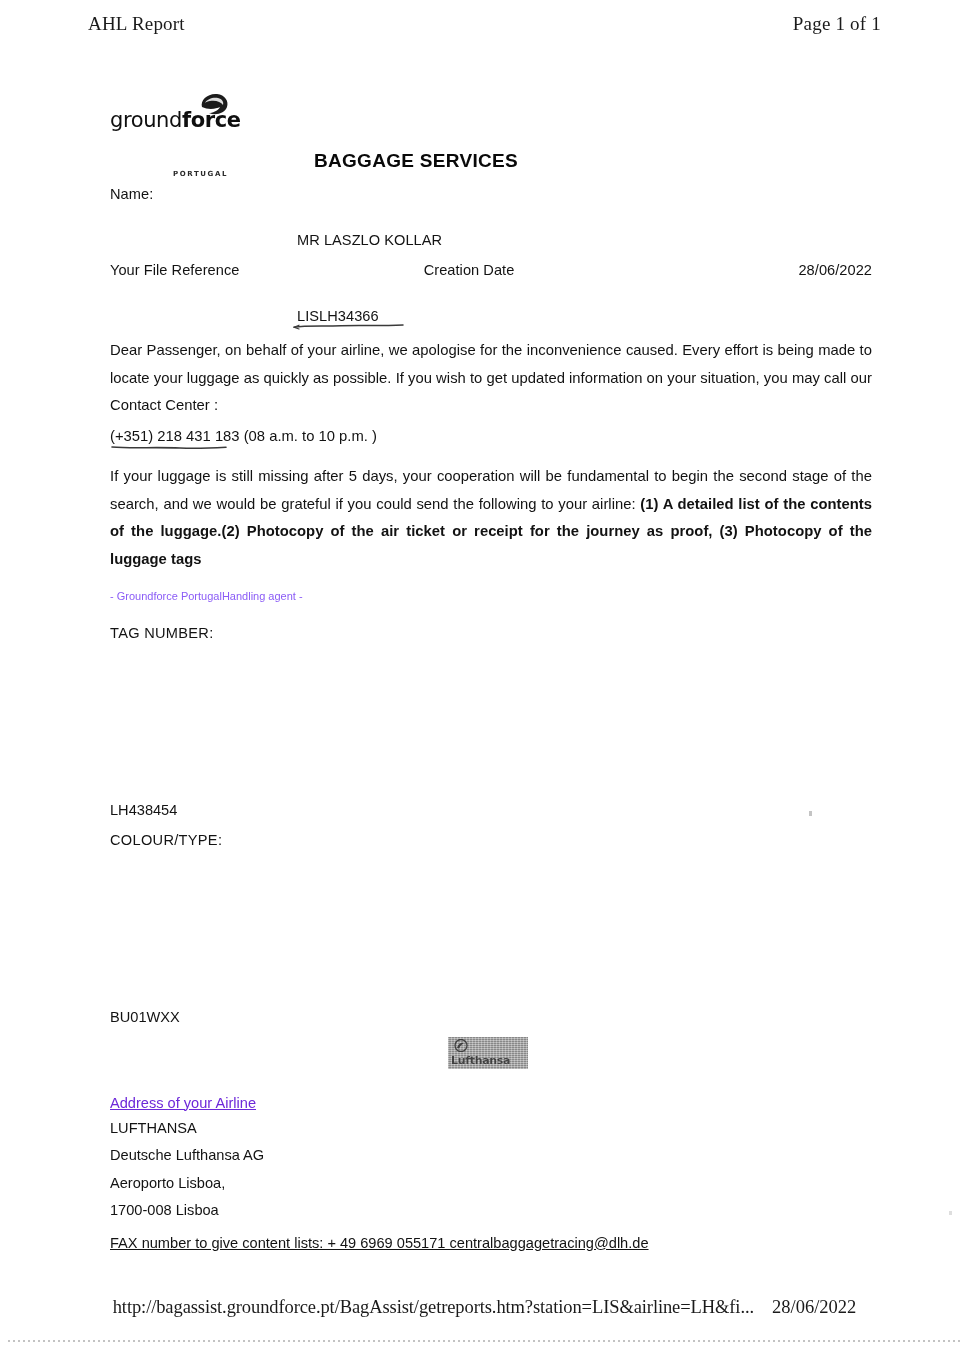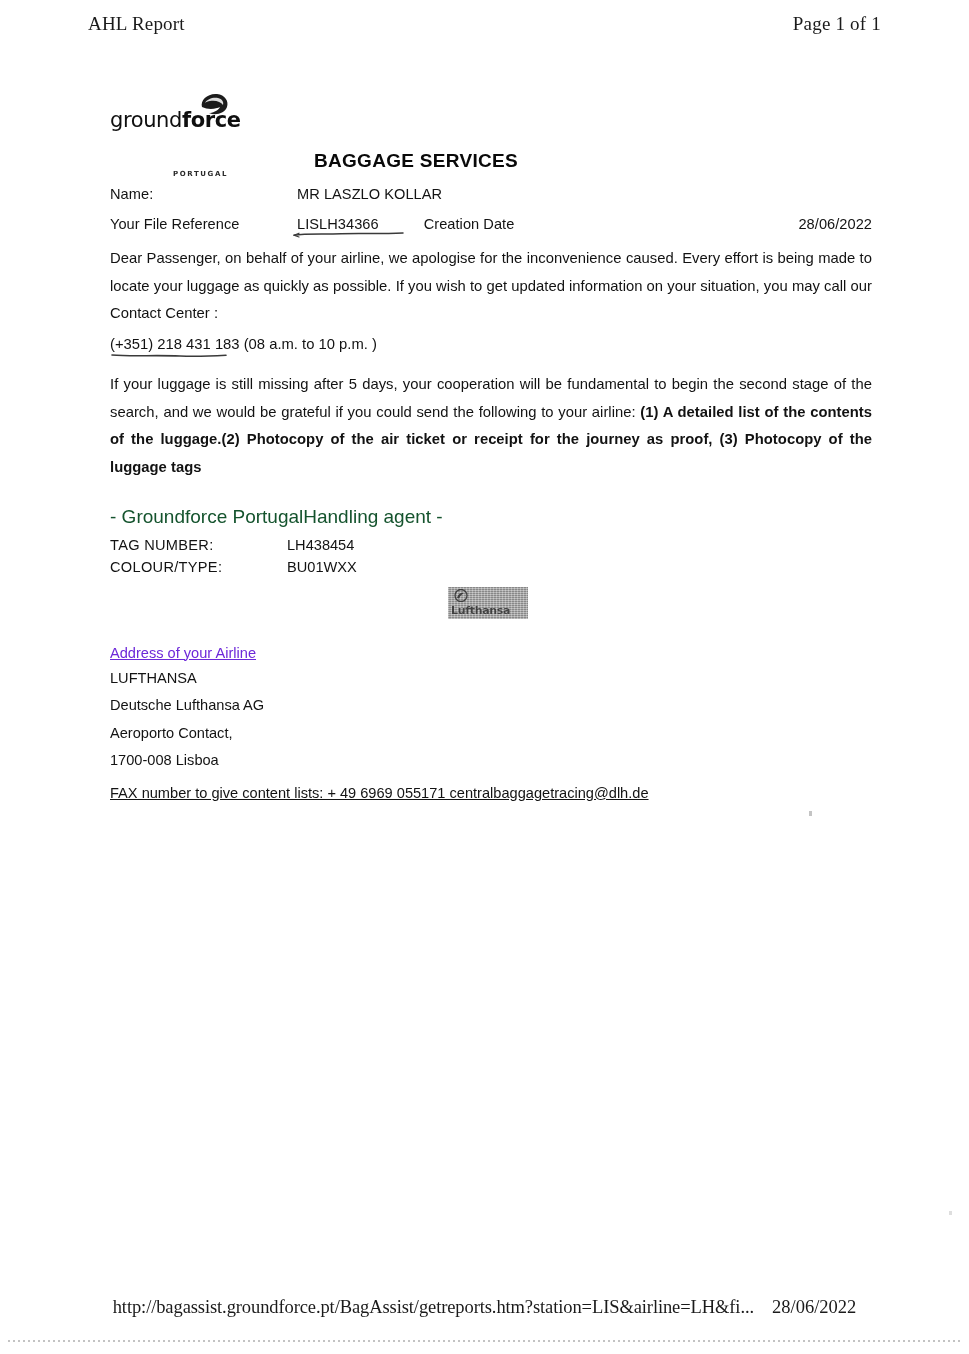--- a/index.html
+++ b/index.html
@@ -127,21 +127,21 @@
   
   .field-row {
     display: flex;
     align-items: flex-start;
     font-size: 14.6px;
     color: #131313;
     margin-top: 14px;
     letter-spacing: 0.05px;
   }
   .f-label { width: 187px; flex: 0 0 187px; }
-  .f-value { flex: 0 0 auto; }
+  .f-value { flex: 0 0 auto; margin-top: 46px; }
   .f-label2 { width: 235px; flex: 0 0 235px; margin-left: 45px; }
   .f-value2 { margin-left: auto; }
 
   .ref-wrap { position: relative; }
   .hand-underline {
     position: absolute;
     left: -4px;
     top: 15px;
     width: 112px;
     height: 7px;
@@ -169,32 +169,33 @@
   }
   .phone-underline {
     position: absolute;
     left: 0px;
     top: 21px;
     width: 118px;
     height: 7px;
   }
 
   .sig-line {
-    font-size: 19px;
+    font-size: 11px;
     line-height: 27.5px;
-    color: #14532d;
-    margin-top: 22px;
+    color: #8b5cf6;
+    margin-top: 10px;
   }
 
   
   .tag-row {
     display: flex;
     font-size: 14.6px;
     color: #131313;
-    margin-top: 6px;
+    margin-top: 14px;
+    flex-direction: column;
   }
   .tag-label { width: 177px; flex: 0 0 177px; letter-spacing: 0.3px; }
 
   
   .stamp-area {
     position: relative;
     height: 54px;
     margin-top: 12px;
   }
   .stamp {
@@ -341,21 +342,21 @@
           <path d="M4 9 C5 5, 8 3, 11 4 C9 5, 7 7, 6 9.5 Z" fill="#2f2f2f"></path>
         </svg>
         <div class="stamp-text">Lufthansa</div>
       </div>
     </div>
 
     <div>
       <div class="addr-head">Address of your Airline</div>
       <div class="addr-line">LUFTHANSA</div>
       <div class="addr-line">Deutsche Lufthansa AG</div>
-      <div class="addr-line">Aeroporto Contact,</div>
+      <div class="addr-line">Aeroporto Lisboa,</div>
       <div class="addr-line">1700-008 Lisboa</div>
       <div class="fax-line">FAX number to give content lists: + 49 6969 055171 centralbaggagetracing@dlh.de</div>
     </div>
 
   </div>
 
   <div class="speck s1"></div>
   <div class="speck s2"></div>
 
   <div class="print-footer">

